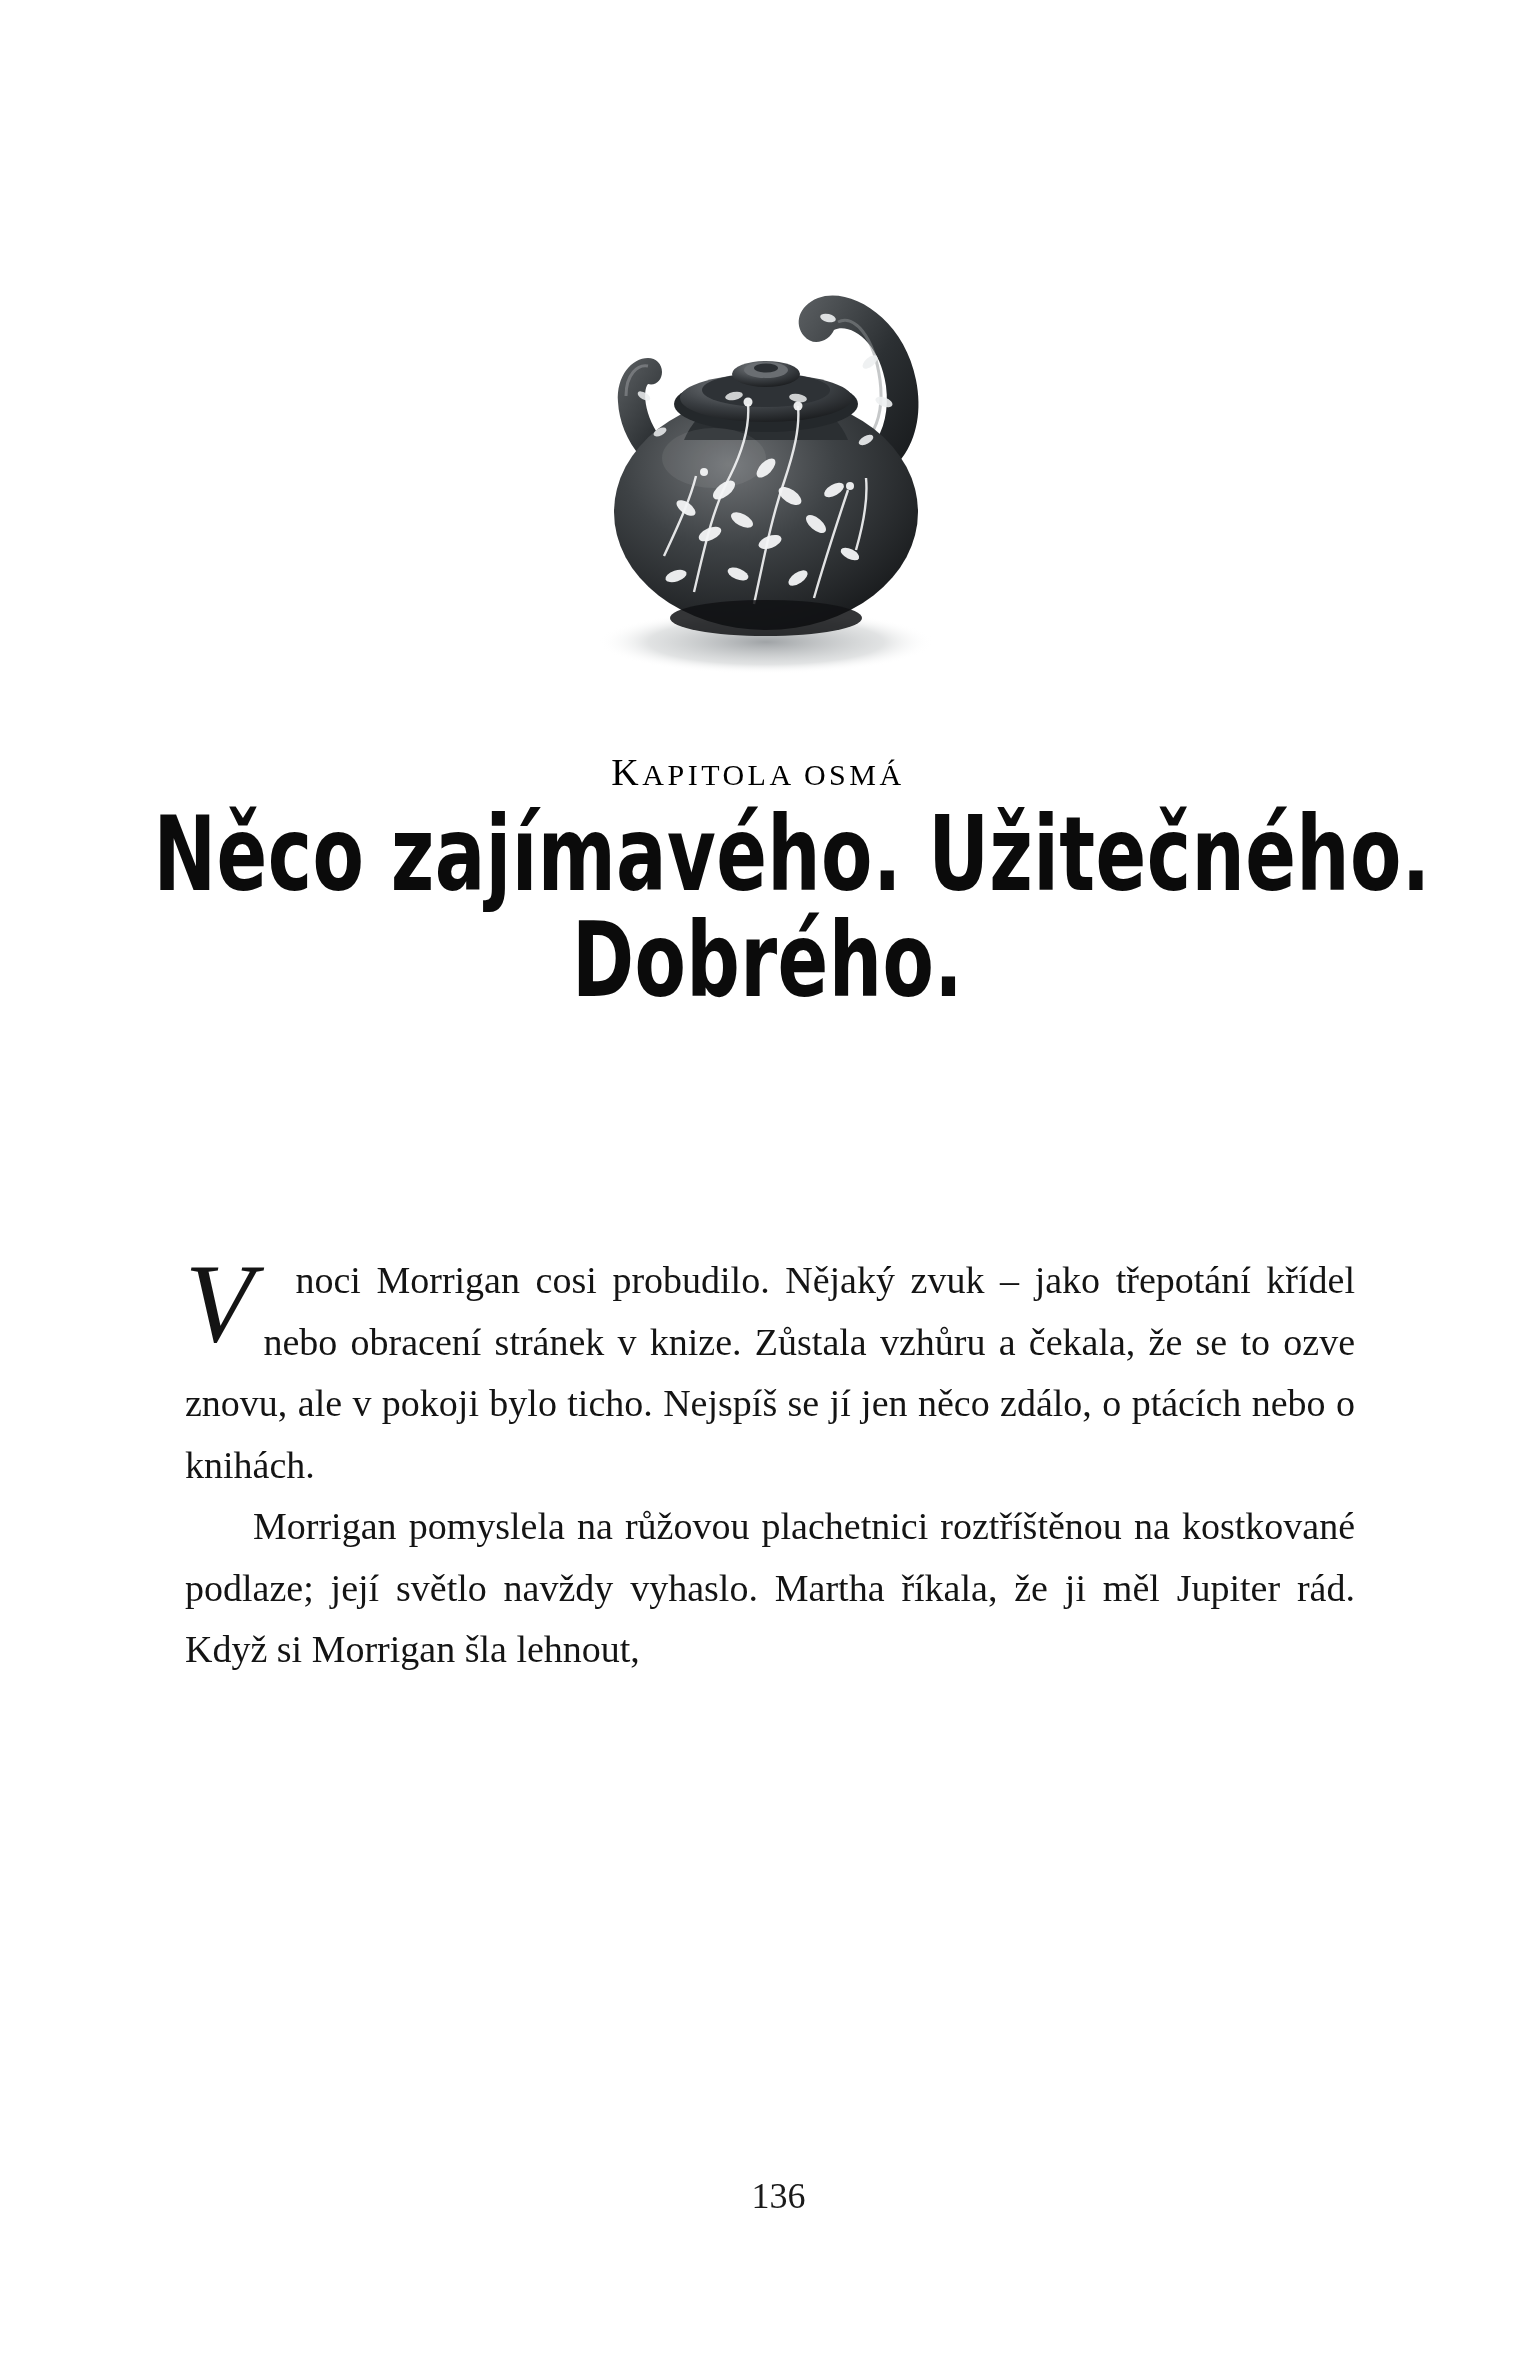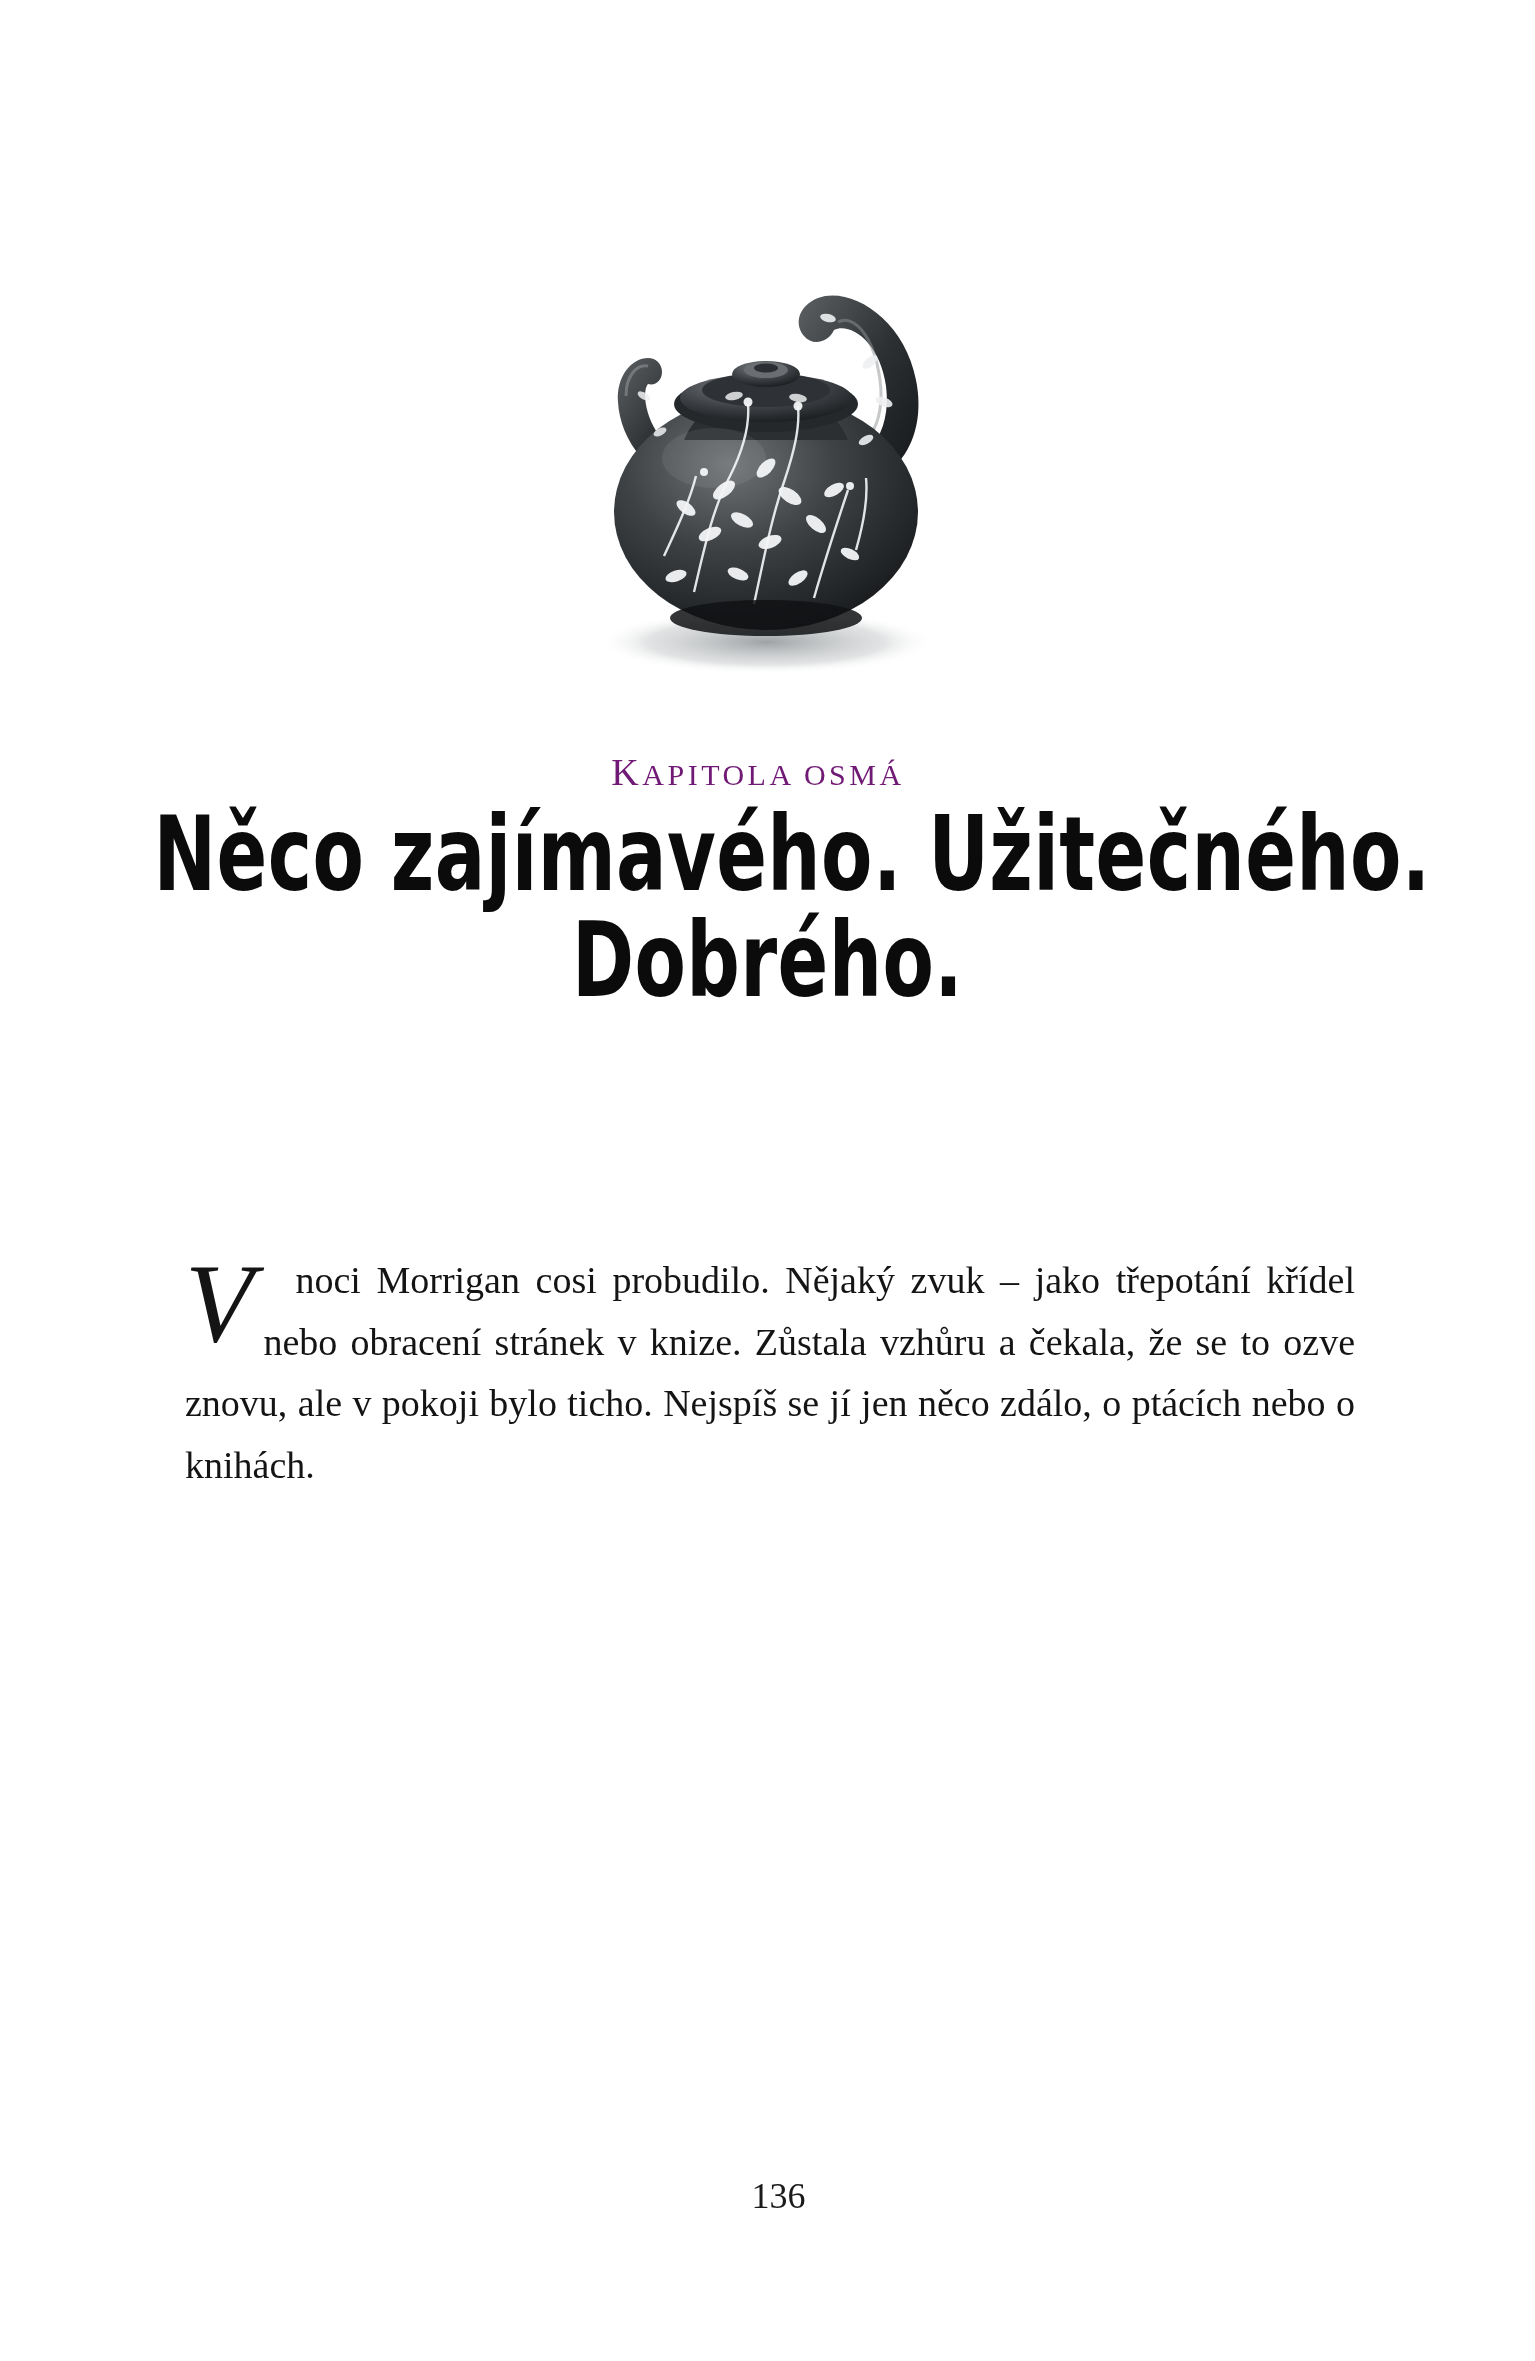--- a/index.html
+++ b/index.html
@@ -50,21 +50,21 @@
   
   .chapter-label {
     position: absolute;
     left: 0;
     top: 750px;
     width: 1516px;
     text-align: center;
     font-family: "Liberation Serif", serif;
     font-size: 30px;
     letter-spacing: 3.5px;
-    color: #701a75;
+    color: #000000;
   }
   .chapter-label .cap {
     font-size: 38px;
   }
 
   .chapter-title {
     position: absolute;
     left: 0;
     top: 808px;
     width: 1535px;
@@ -244,17 +244,18 @@
     <span class="cap">K</span><span>APITOLA OSMÁ</span>
   </div>
 
   <div class="chapter-title">
     <div class="line line1 big">Něco zajímavého. Užitečného.</div>
     <div class="line line2 big">Dobrého.</div>
   </div>
 
   <div class="body-text">
     <p class="first"><span class="dropcap">V</span><span class="first-line-pad">noci Morrigan cosi probudilo. Nějaký zvuk – jako třepotání křídel nebo obracení stránek v knize. Zůstala vzhůru a čekala, že se to ozve znovu, ale v pokoji bylo ticho. Nejspíš se jí jen něco zdálo, o ptácích nebo o knihách.</span></p>
+    <p>Morrigan pomyslela na růžovou plachetnici roztříštěnou na kostkované podlaze; její světlo navždy vyhaslo. Martha říkala, že ji měl Jupiter rád. Když si Morrigan šla lehnout,</p>
   </div>
 
   <div class="folio">136</div>
 
 </div>
 
 </body></html>

